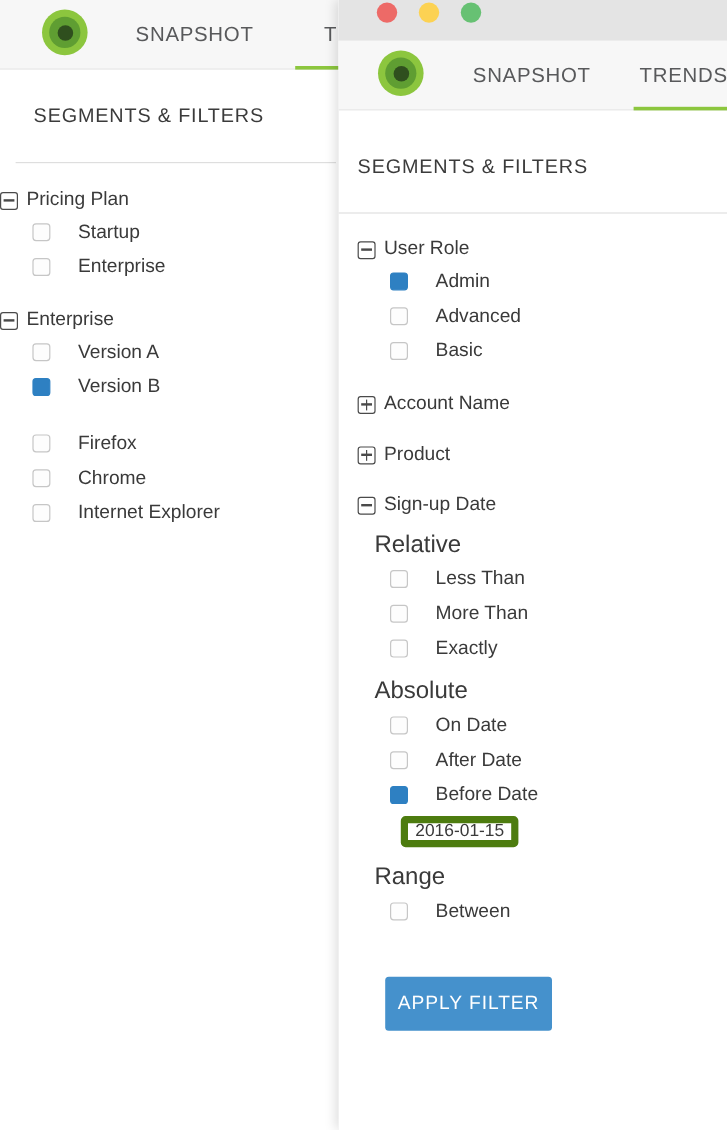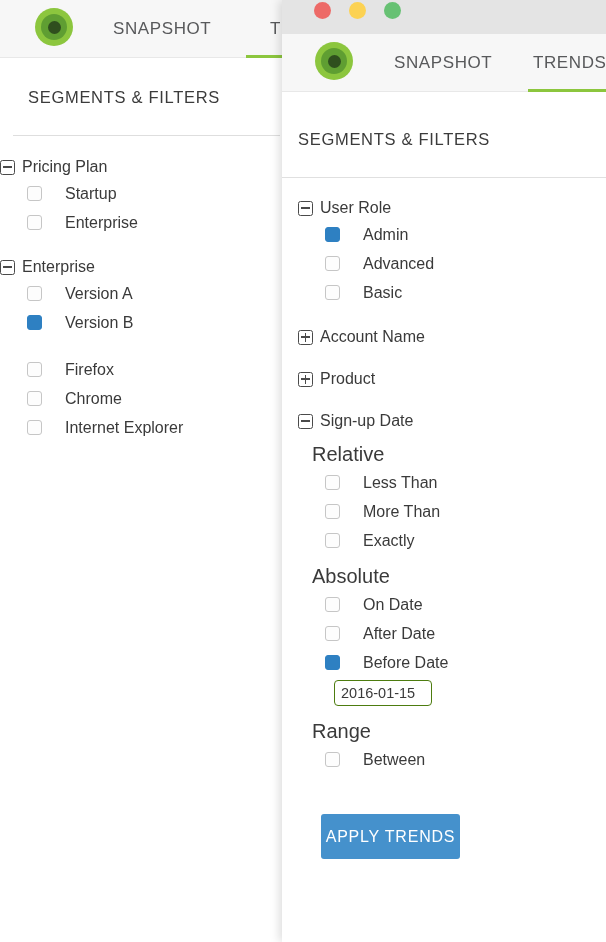--- a/index.html
+++ b/index.html
@@ -305,21 +305,21 @@
     left: 16px; top: 196px;
     width: 308px;
   }
 
   .date-input {
     margin-left: 36px;
     margin-top: 3px;
     margin-bottom: 4px;
     width: 98px;
     height: 26px;
-    border: 1px solid #4d7c0f;
+    border: 6px solid #4d7c0f;
     border-radius: 4px;
     background: #fff;
     font-family: "Liberation Sans", sans-serif;
     font-size: 14.5px;
     color: #3a3a3a;
     padding: 0 6px;
     outline: none;
   }
 
   .apply-btn {
@@ -475,16 +475,16 @@
             <span class="cb-label">On Date</span>
           </div><div class="cb-row">
             <span class="cb"></span>
             <span class="cb-label">After Date</span>
           </div><div class="cb-row">
             <span class="cb checked"></span>
             <span class="cb-label">Before Date</span>
           </div><input type="text" class="date-input" value="2016-01-15" style=""><div class="sub-head">Range</div><div class="cb-row">
             <span class="cb"></span>
             <span class="cb-label">Between</span>
-          </div></div><button class="apply-btn">APPLY TRENDS</button></div>
+          </div></div><button class="apply-btn">APPLY FILTER</button></div>
   </div>
 
 </div>
 
 </body></html>

